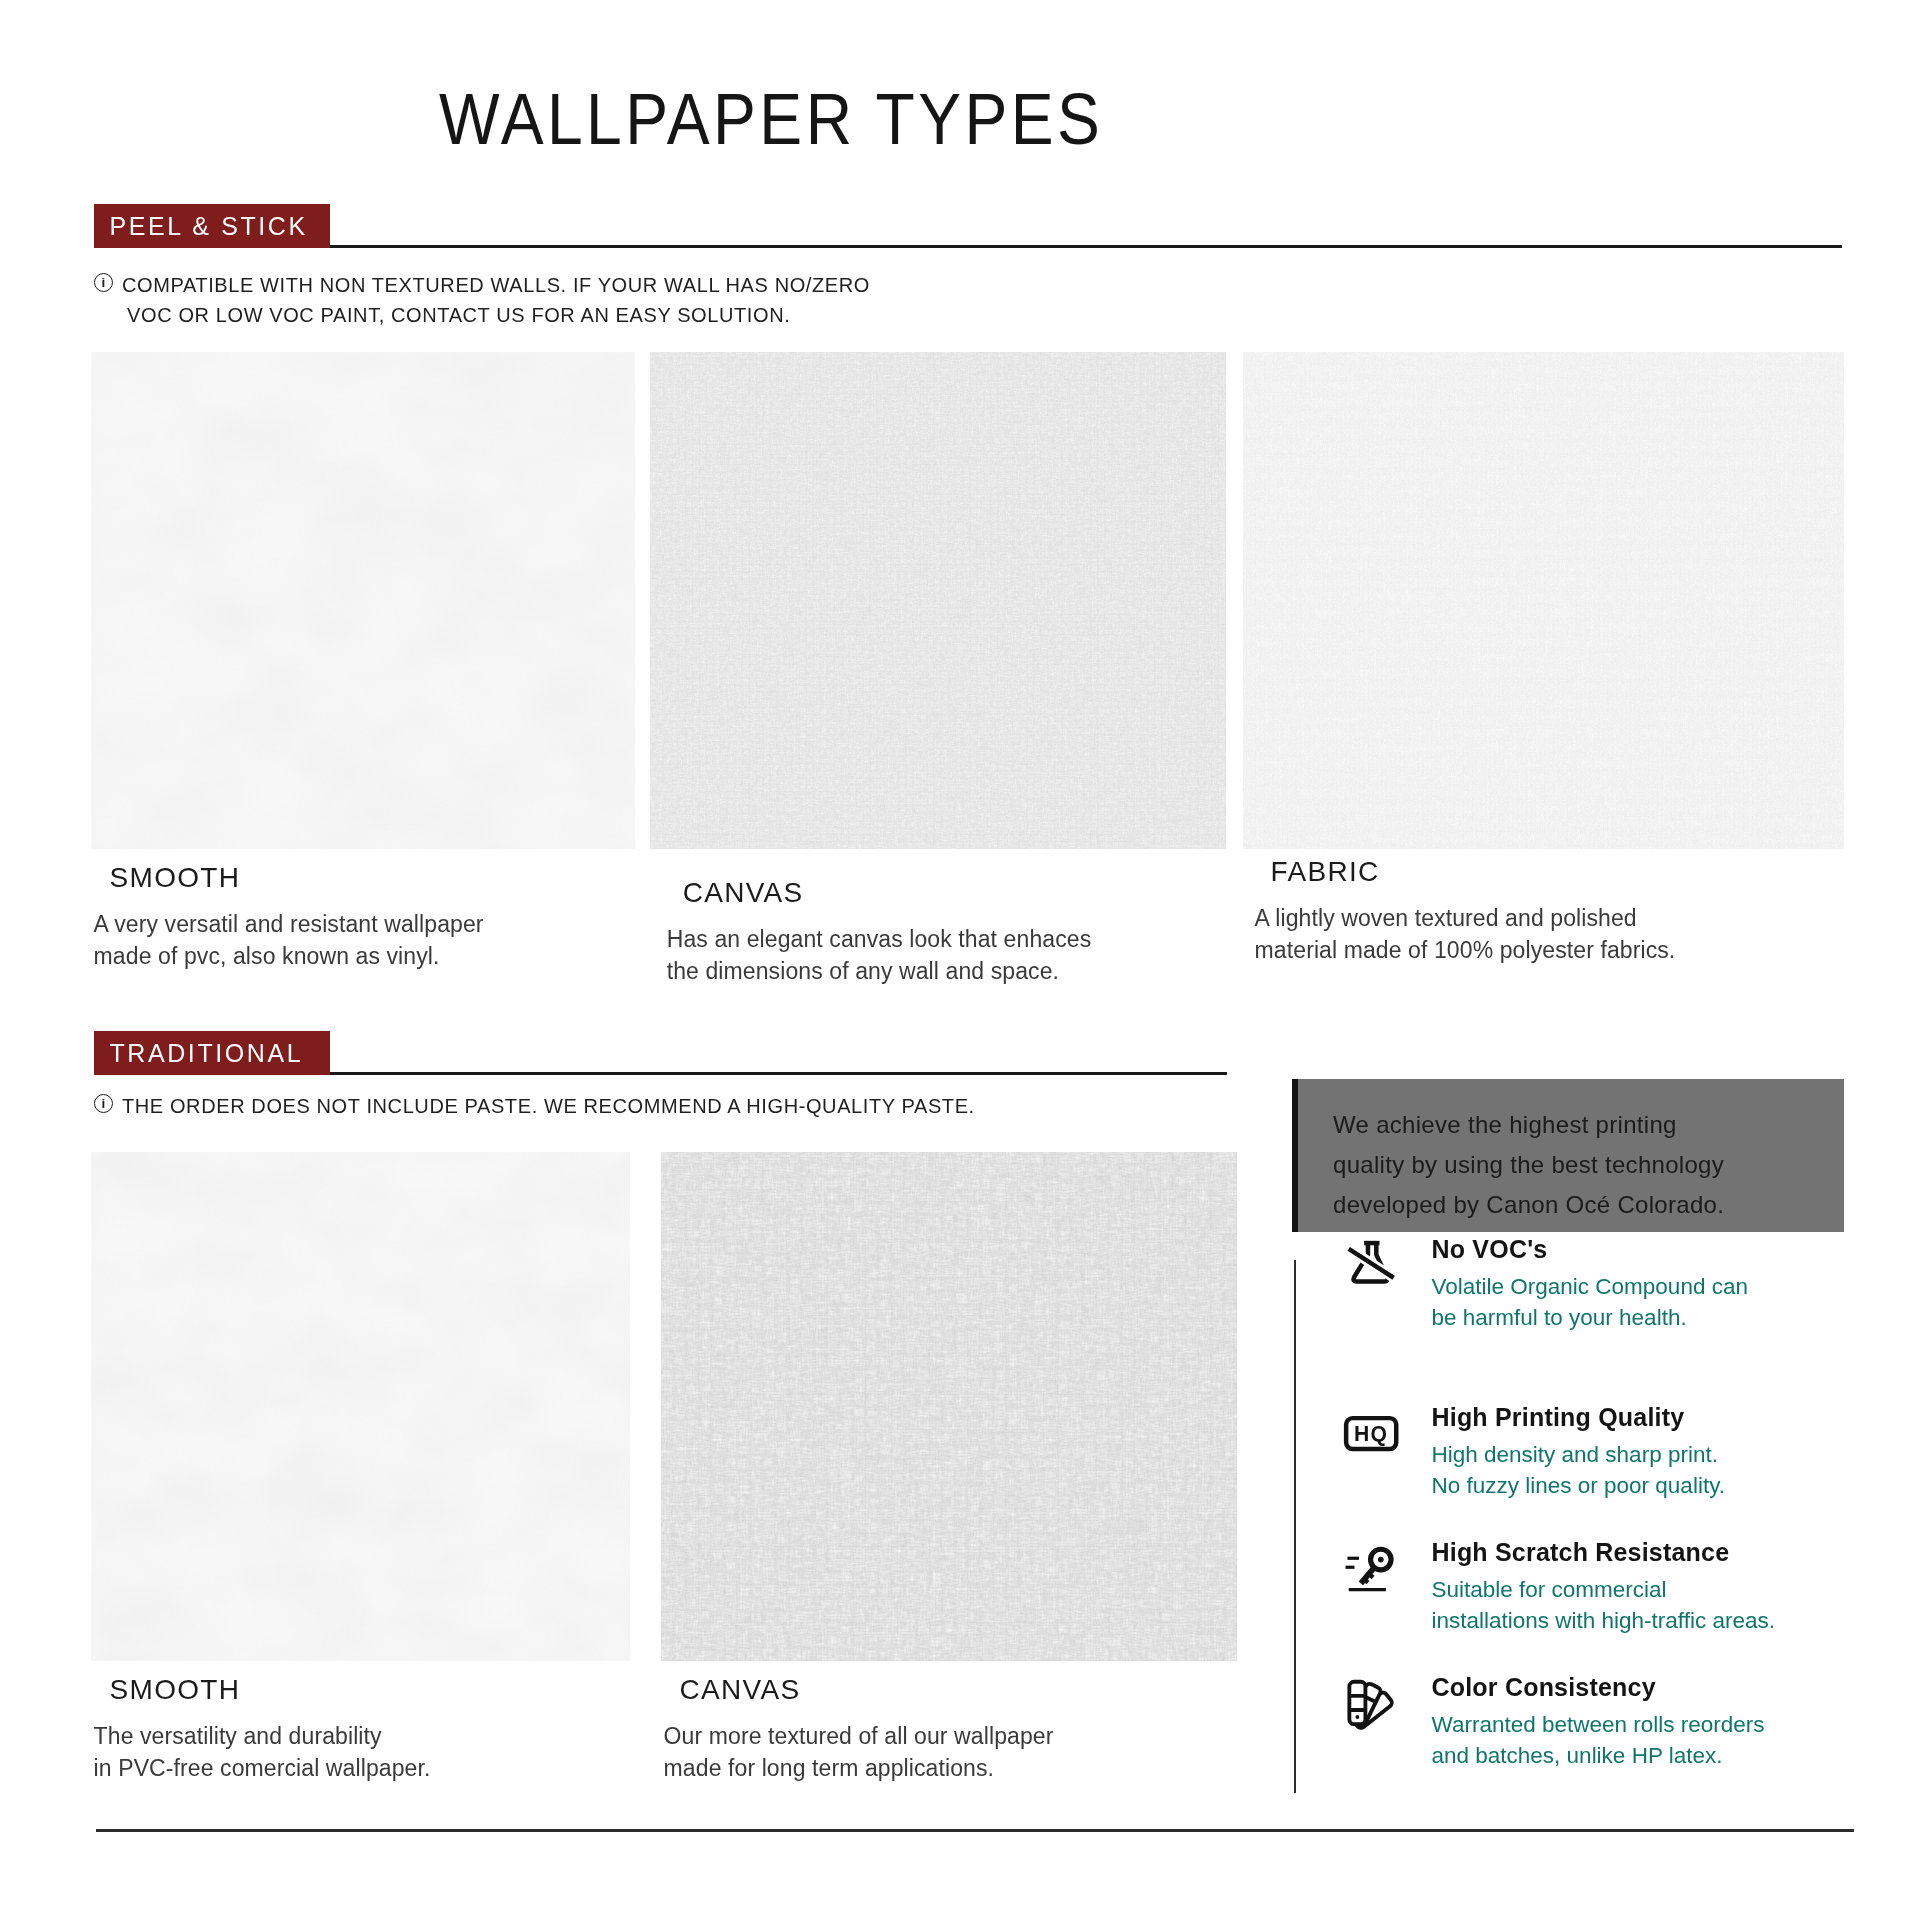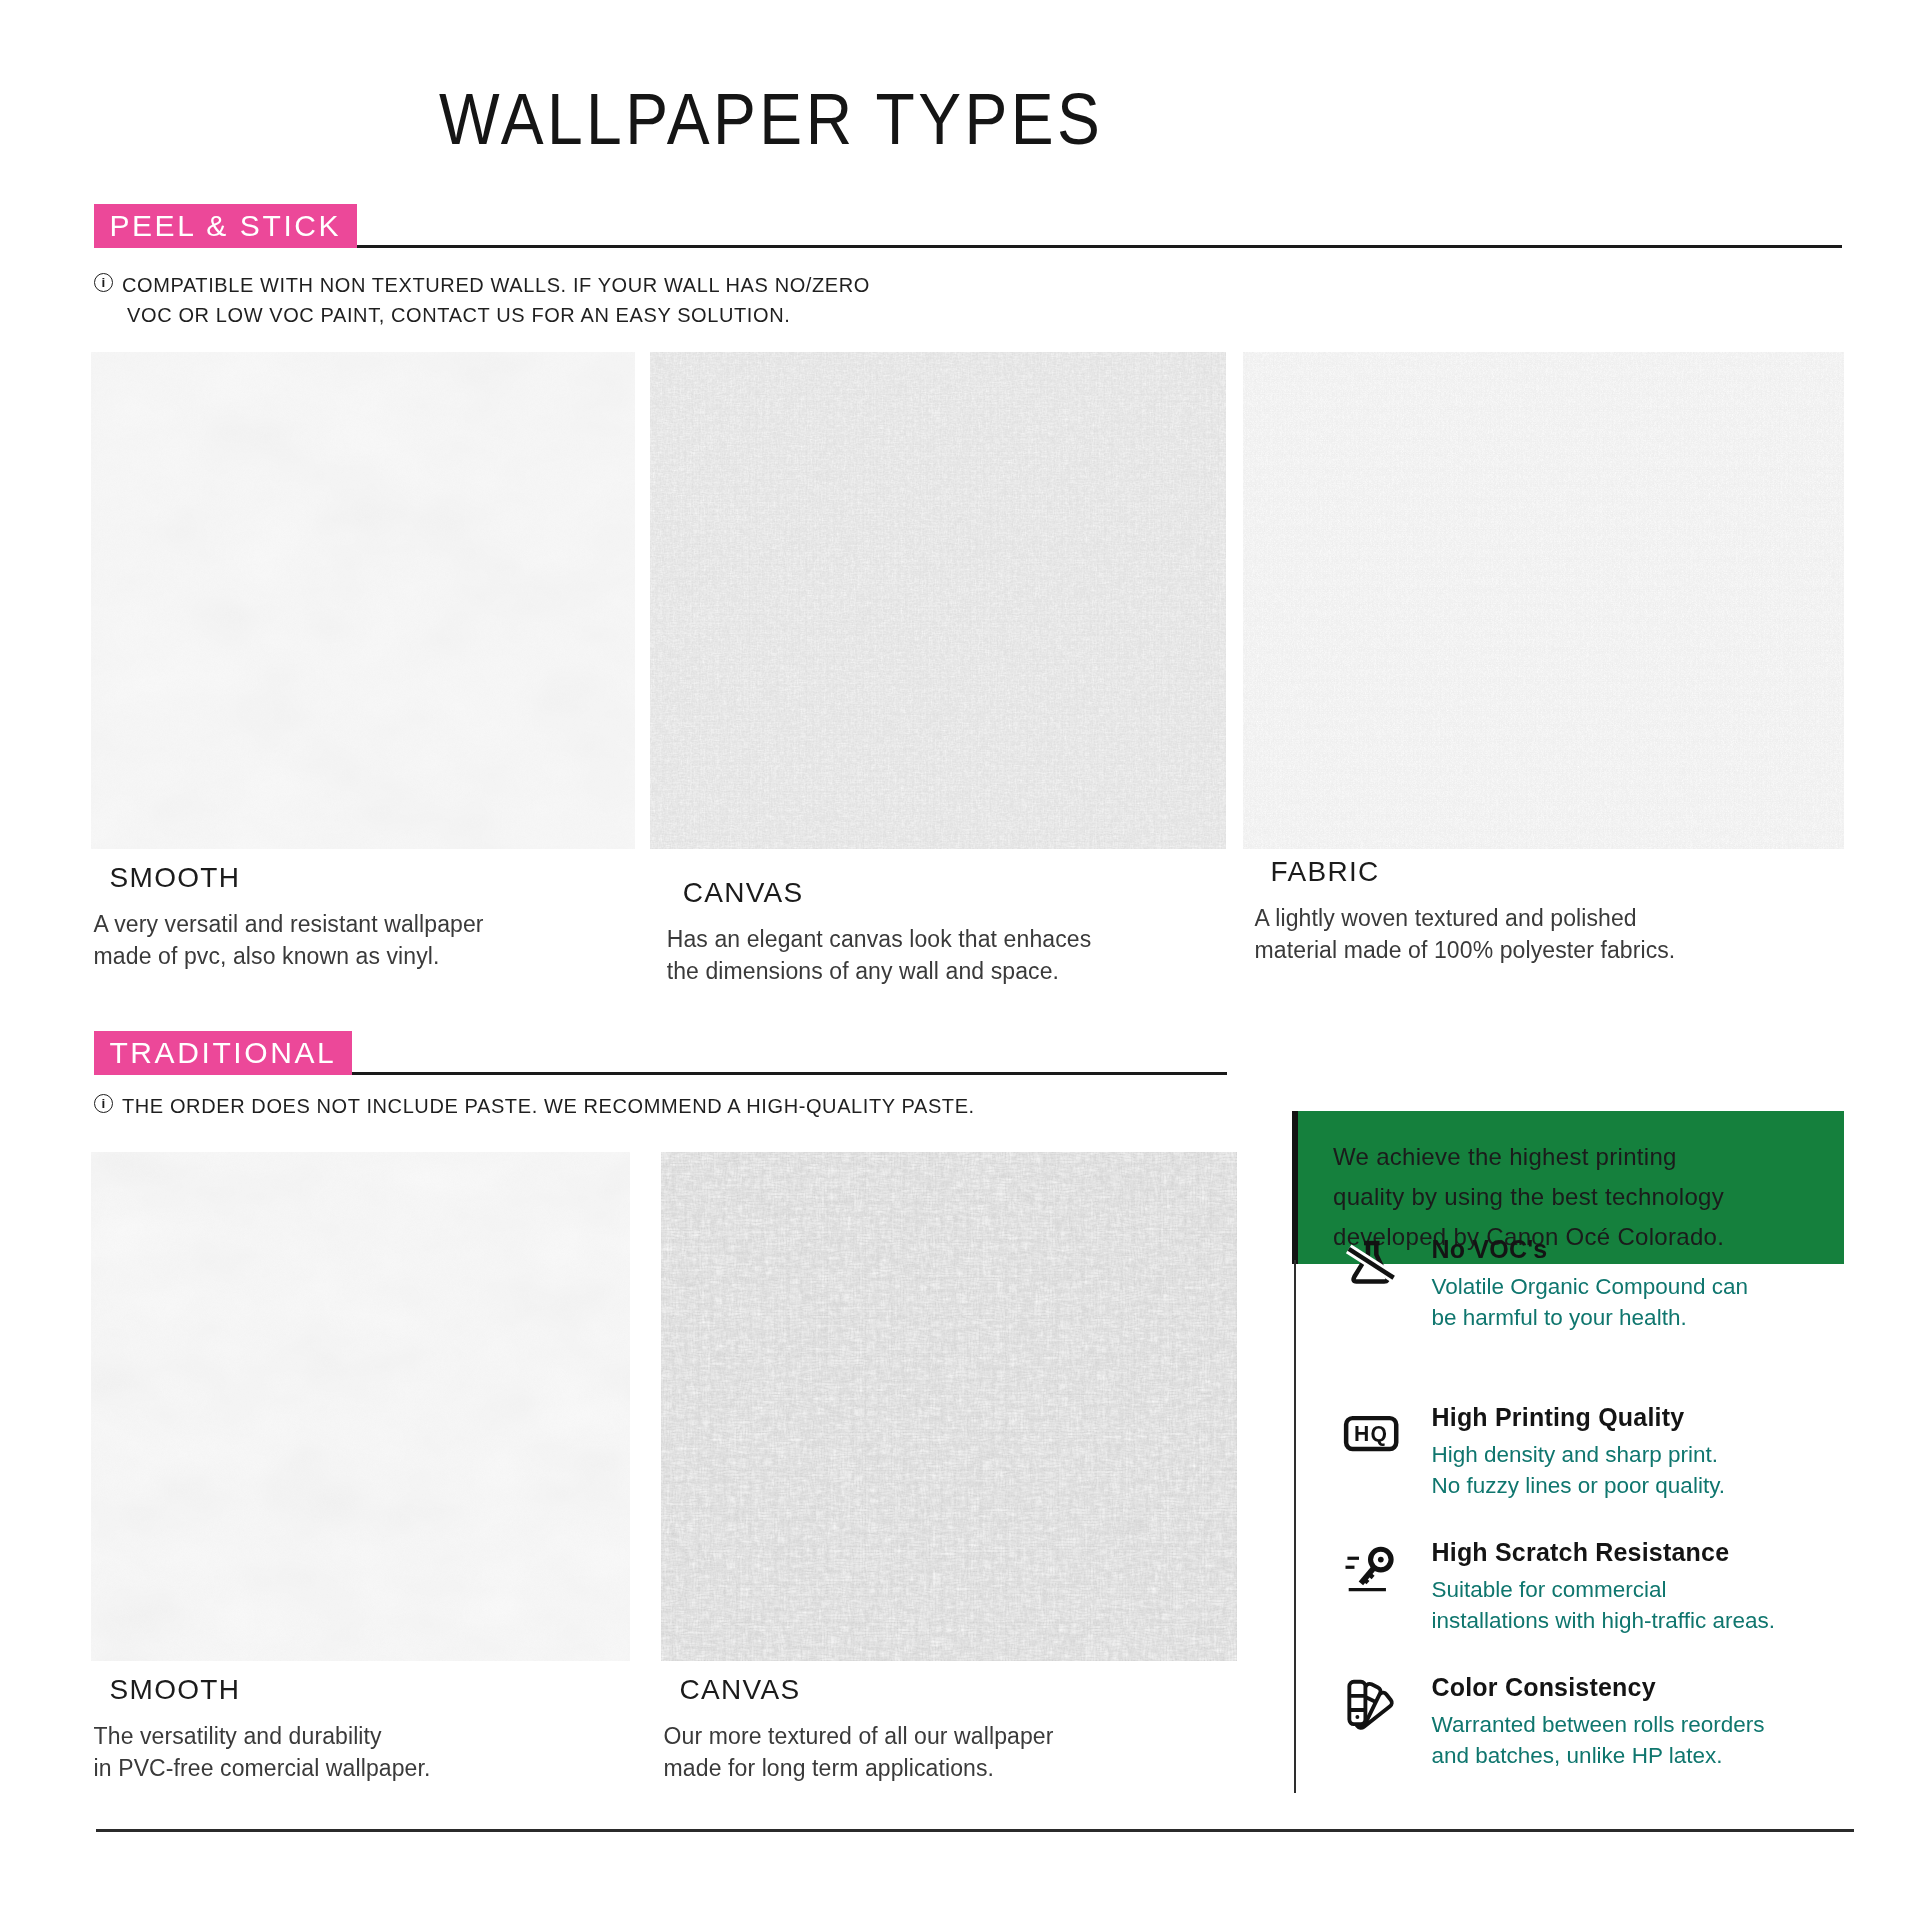--- a/index.html
+++ b/index.html
@@ -11,22 +11,22 @@
   .page-title{
     position:absolute;left:439px;top:82px;margin:0;
     font-size:73px;font-weight:400;letter-spacing:3.9px;color:#151515;line-height:1;
     transform:scaleX(.88);transform-origin:left top;white-space:nowrap;
   }
   
   .section-header{position:absolute;height:44px;}
   .section-header .rule{position:absolute;left:0;right:0;bottom:0;height:2.6px;background:#1a1a1a;}
   .section-header .tag{
     position:absolute;left:0;top:0;bottom:0;min-width:236px;box-sizing:border-box;
-    background:#ec4899;color:#ffffff;display:flex;align-items:center;
-    padding:0 15.4px;font-size:30px;letter-spacing:2.6px;font-weight:500;white-space:nowrap;
+    background:#7f1d1d;color:#ffffff;display:flex;align-items:center;
+    padding:0 15.4px;font-size:25px;letter-spacing:2.6px;font-weight:500;white-space:nowrap;
   }
   
   .note{position:absolute;display:flex;align-items:flex-start;}
   .info-icon{
     flex:0 0 auto;width:19px;height:19px;margin-top:3.2px;margin-right:9px;
     border:1.9px solid #1c1c1c;border-radius:50%;box-sizing:border-box;
     display:flex;align-items:center;justify-content:center;
     font-size:13.5px;font-weight:700;line-height:1;color:#1c1c1c;
   }
   .note-text{font-size:20px;line-height:30px;letter-spacing:0.6px;color:#1f1f1f;font-weight:400;}
@@ -34,23 +34,22 @@
   .swatch-col{position:absolute;margin:0;}
   .swatch{position:relative;width:100%;overflow:hidden;background:#f1f1f1;}
   .swatch svg{position:absolute;left:0;top:0;width:100%;height:100%;display:block;}
   .swname{margin:16px;font-size:28px;font-weight:500;letter-spacing:1.3px;color:#1b1b1b;line-height:1;}
   .swdesc{margin:10.3px 0 0 0;font-size:23px;line-height:32px;color:#3a3a3a;font-weight:400;letter-spacing:0.1px;}
   .pad1{padding-left:2.6px;} .pad2{padding-left:16.7px;} .pad3{padding-left:11.6px;}
   .mt1{margin-top:15.4px;} .mt2{margin-top:29.5px;} .mt3{margin-top:9px;} .mtb{margin-top:15.4px;}
   
   .quality-box{
     position:absolute;left:1292px;top:1079px;width:552px;height:153px;box-sizing:border-box;
-    background:#15803d;border-left:6.4px solid #131313;
+    background:#737373;border-left:6.4px solid #131313;
     padding:26px 14px 0 35px;
-    margin-top:32px;
   }
   .quality-box .qline{font-size:24px;line-height:40px;color:#1b1b1b;letter-spacing:0.3px;}
   
   .features-divider{position:absolute;left:1294px;top:1260px;width:1.9px;height:533px;background:#2e2e2e;}
   .feature{position:absolute;left:1341px;display:flex;align-items:flex-start;}
   .feature .ficon{flex:0 0 auto;width:61px;height:61px;margin-right:29.5px;}
   .feature .ficon svg{width:61px;height:61px;display:block;}
   .ftitle{margin:0 0 7.7px 0;font-size:25px;font-weight:700;color:#141414;line-height:1.1;letter-spacing:0.2px;}
   .fdesc{margin:0;font-size:22.5px;line-height:31px;color:#0f766e;font-weight:400;}
   

